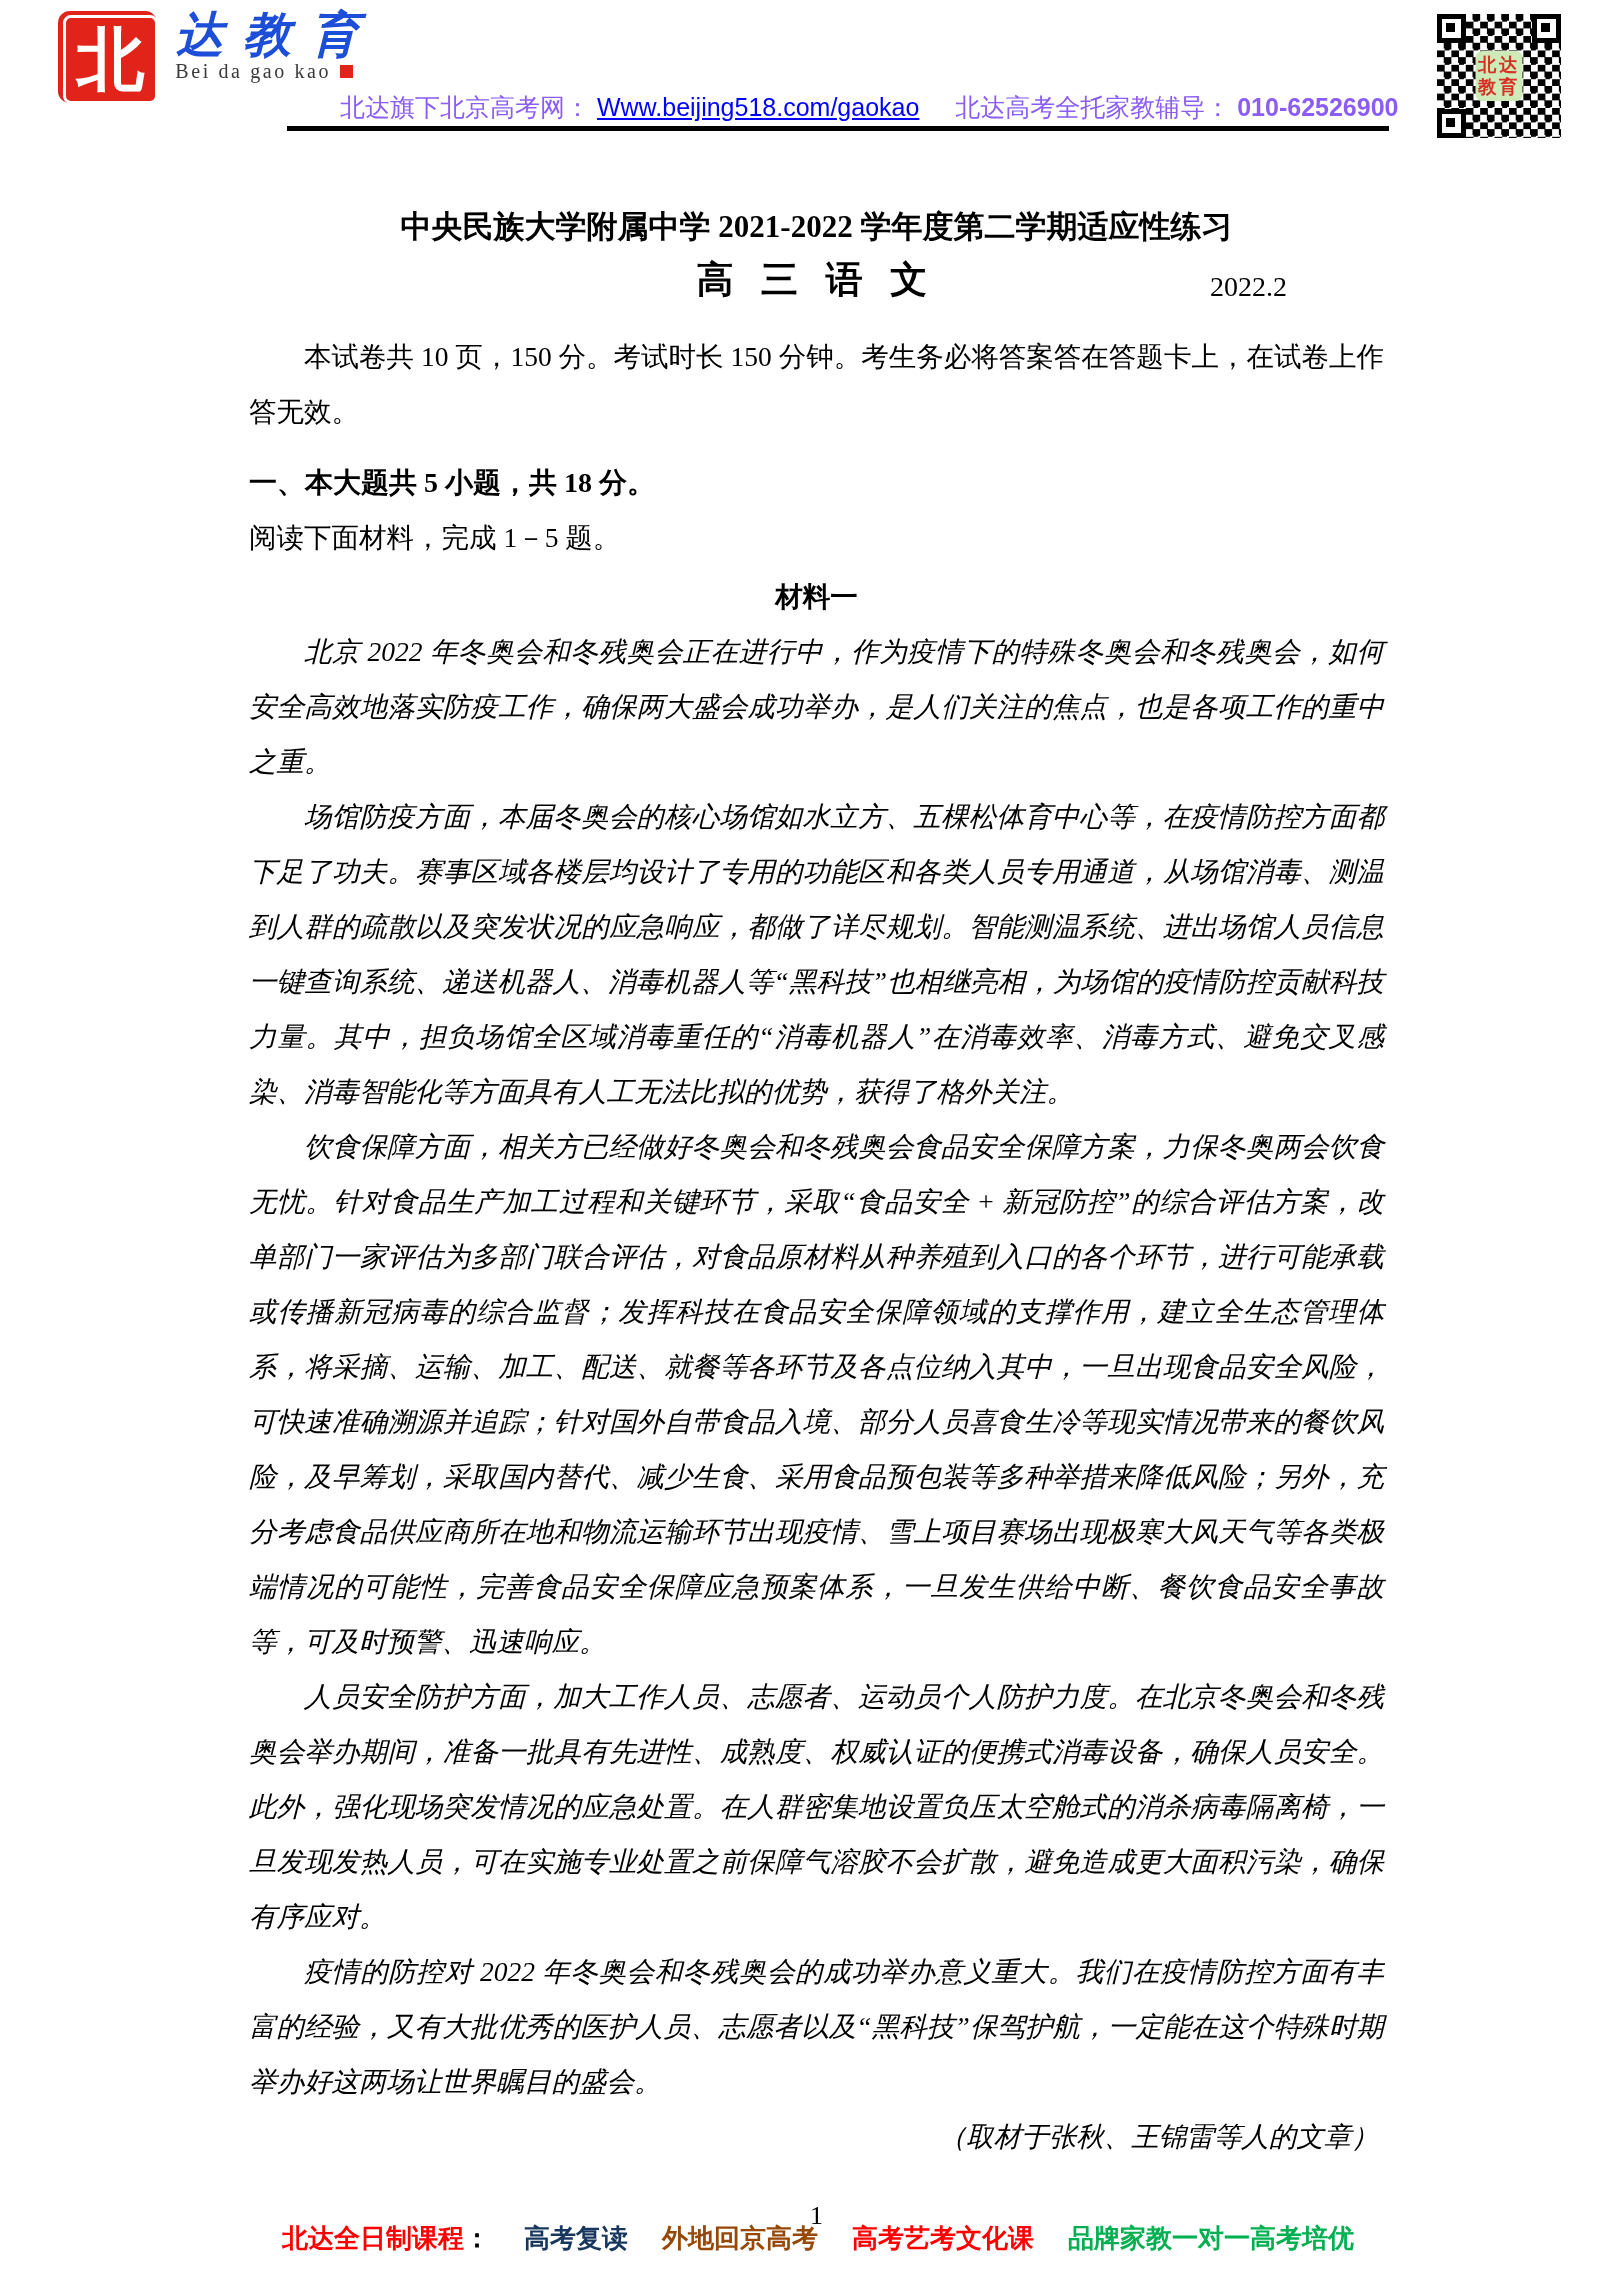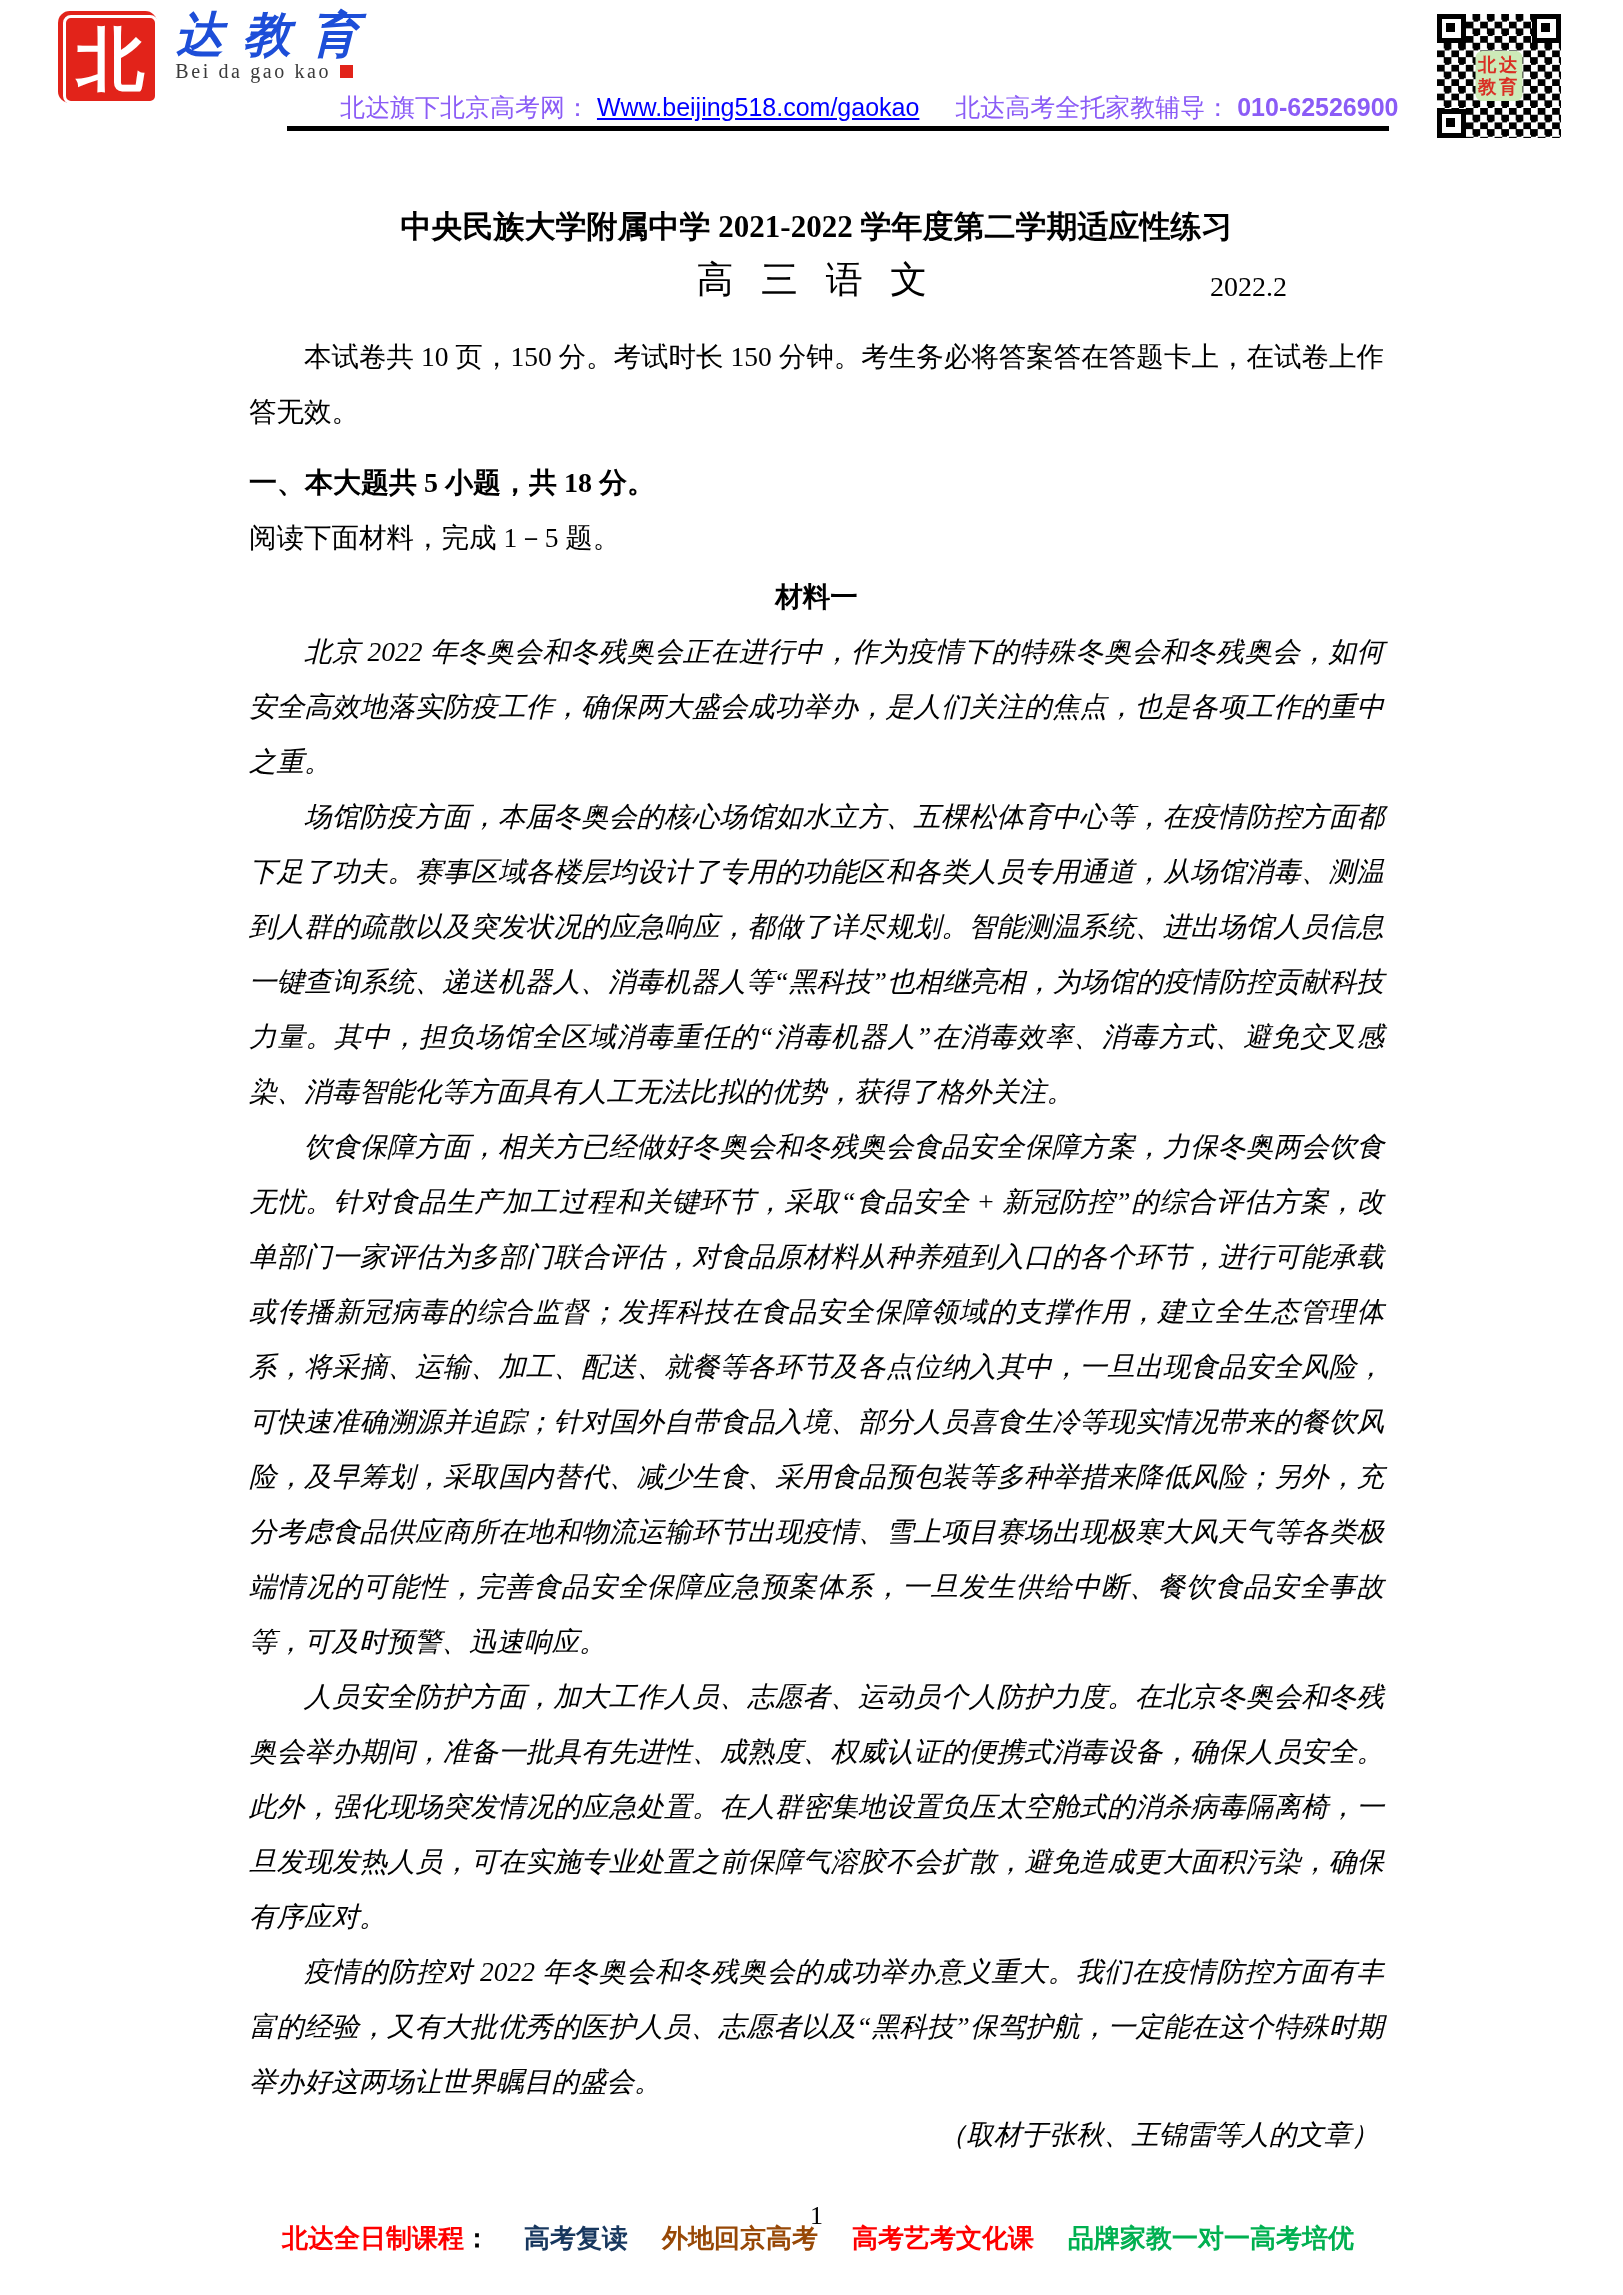--- a/index.html
+++ b/index.html
@@ -63,34 +63,34 @@
     font-weight: 700; letter-spacing: 2.6px; padding-top: 2.6px; box-sizing: border-box;
     font-family: "Liberation Serif", serif;
     word-break: break-all;
   }
 
   
   .content { position: absolute; left: 249px; top: 187px; width: 1135px; }
 
   .doc-title { text-align: center; font-size: 31px; font-weight: 700; line-height: 41px; white-space: nowrap; margin-top: 19px; }
   .doc-subtitle-row { position: relative; text-align: center; margin-top: 9.2px; height: 47px; }
-  .doc-subtitle { font-size: 37px; font-weight: 400; letter-spacing: 9.2px; line-height: 47px; }
+  .doc-subtitle { font-size: 37px; font-weight: 700; letter-spacing: 9.2px; line-height: 47px; }
   .doc-date { position: absolute; right: 97px; bottom: 0; font-size: 28px; font-weight: 400; letter-spacing: 0; }
 
   .notice { margin-top: 26px; font-size: 27.5px; line-height: 55px; text-indent: 2em; text-align: justify; }
 
   .section-heading { margin-top: 15.7px; font-size: 28px; font-weight: 700; line-height: 55px; }
   .instruction { font-size: 27.5px; line-height: 55px; }
   .material-heading { text-align: center; font-size: 27.5px; font-weight: 700; line-height: 55px; margin-top: 3.9px; }
 
   .material p {
     margin: 0; font-size: 27.5px; line-height: 55px;
     text-indent: 2em; text-align: justify; font-style: italic;
   }
-  .attribution { text-align: right; font-size: 27.5px; line-height: 55px; font-style: italic; padding-right: 5.2px; font-family: Liberation Mono, monospace; }
+  .attribution { text-align: right; font-size: 27.5px; line-height: 55px; font-style: italic; padding-right: 5.2px; }
   .page-number { text-align: center; font-size: 26px; margin-top: 37px; }
 
   
   .footer {
     position: absolute; left: 250px; top: 2222px; white-space: nowrap;
     font-family: "Liberation Sans", "DejaVu Sans", sans-serif;
     font-size: 26px; font-weight: 700; line-height: 33px;
   }
   .footer .f-label { color: #ff0000; margin-left: 32px; }
   .footer .f-colon { color: #000000; }

